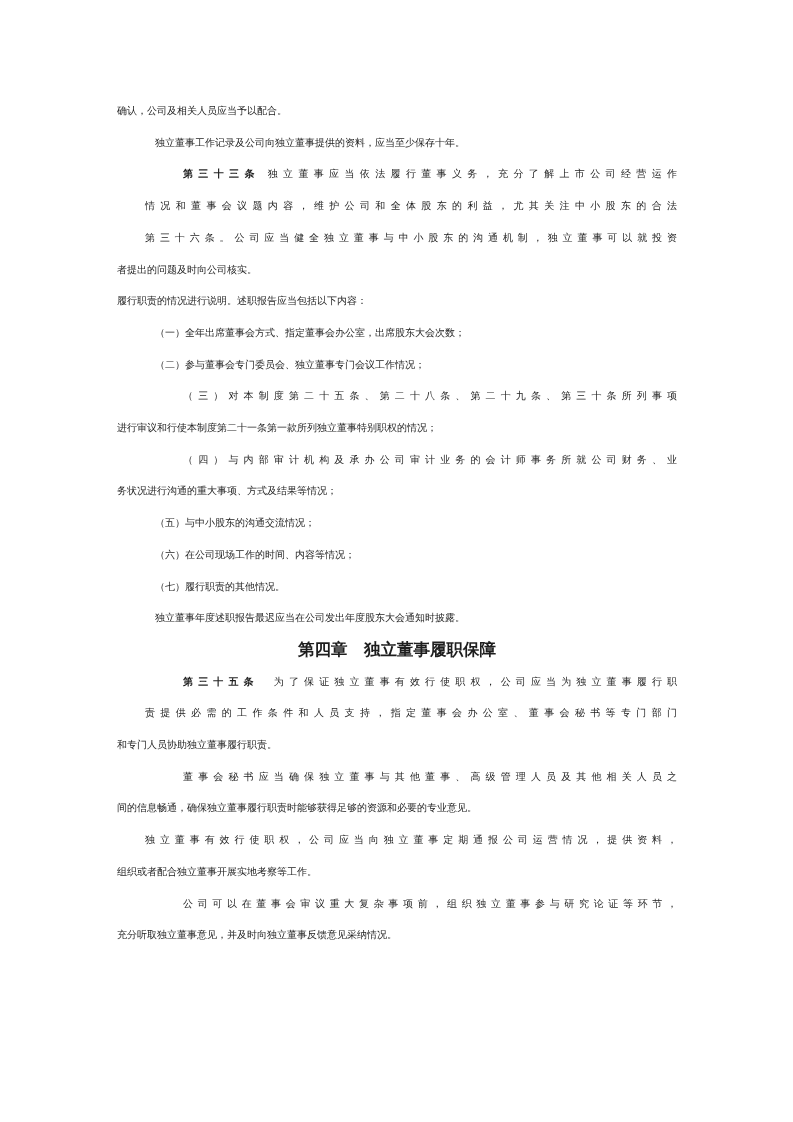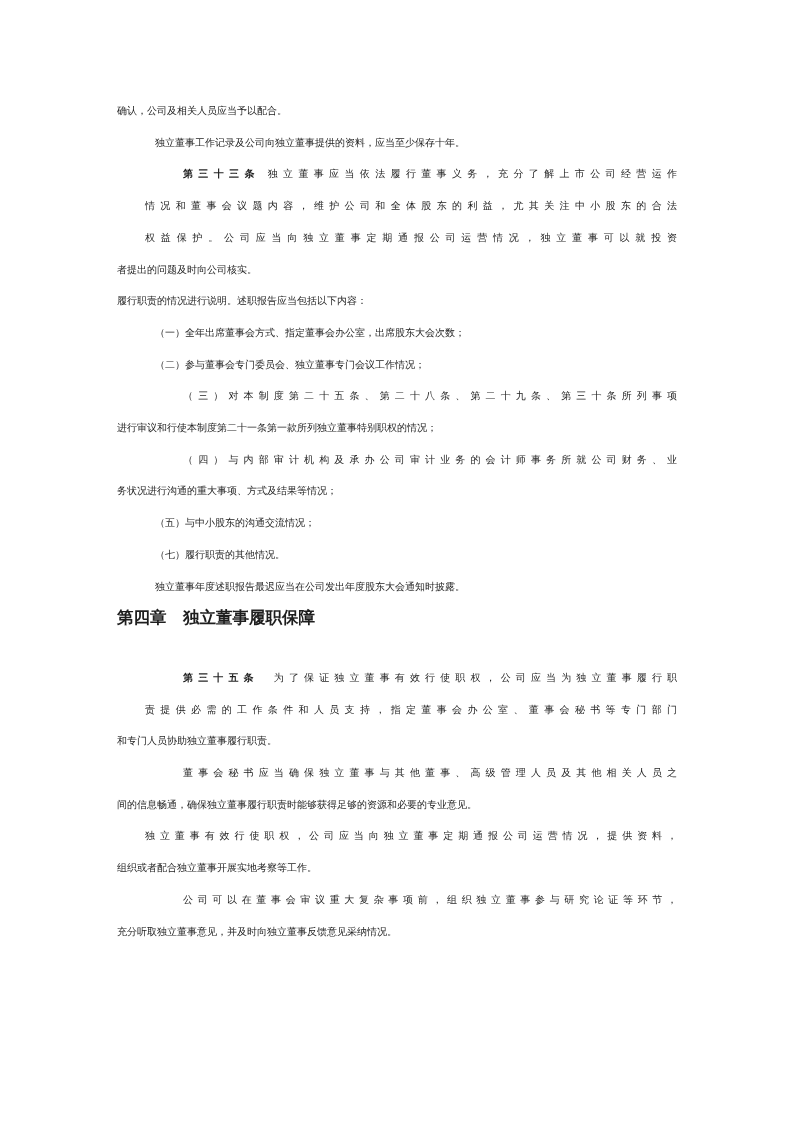--- a/index.html
+++ b/index.html
@@ -25,44 +25,45 @@
   .line.fill {
     text-align: justify;
     text-align-last: justify;
     text-justify: inter-character;
     margin-left: 28px;
   }
   .art-num { font-weight: bold; }
   .chapter-heading {
     font-size: 16.5px;
     font-weight: bold;
-    text-align: left;
+    text-align: center;
     line-height: 31.7px;
     min-height: 31.7px;
-    margin-bottom: 28px;
+    margin-bottom: 0;
   }
 </style>
 </head>
 <body>
 
 <div class="page-body">
     <div class="line"><span>确认，公司及相关人员应当予以配合。</span></div>
     <div class="line ind"><span>独立董事工作记录及公司向独立董事提供的资料，应当至少保存十年。</span></div>
     <div class="line ind fill"><span class="art-num">第三十三条</span><span> 独立董事应当依法履行董事义务，充分了解上市公司经营运作</span></div>
     <div class="line fill"><span>情况和董事会议题内容，维护公司和全体股东的利益，尤其关注中小股东的合法</span></div>
-    <div class="line fill"><span>权益保护。公司应当向独立董事定期通报公司运营情况，独立董事可以就投资</span></div>
+    <div class="line fill"><span>第三十六条。公司应当健全独立董事与中小股东的沟通机制，独立董事可以就投资</span></div>
     <div class="line"><span>者提出的问题及时向公司核实。</span></div>
     <div class="line"><span>履行职责的情况进行说明。述职报告应当包括以下内容：</span></div>
     <div class="line ind"><span>（一）全年出席董事会方式、指定董事会办公室，出席股东大会次数；</span></div>
     <div class="line ind"><span>（二）参与董事会专门委员会、独立董事专门会议工作情况；</span></div>
     <div class="line ind fill"><span>（三）对本制度第二十五条、第二十八条、第二十九条、第三十条所列事项</span></div>
     <div class="line"><span>进行审议和行使本制度第二十一条第一款所列独立董事特别职权的情况；</span></div>
     <div class="line ind fill"><span>（四）与内部审计机构及承办公司审计业务的会计师事务所就公司财务、业</span></div>
     <div class="line"><span>务状况进行沟通的重大事项、方式及结果等情况；</span></div>
     <div class="line ind"><span>（五）与中小股东的沟通交流情况；</span></div>
+    <div class="line ind"><span>（六）在公司现场工作的时间、内容等情况；</span></div>
     <div class="line ind"><span>（七）履行职责的其他情况。</span></div>
     <div class="line ind"><span>独立董事年度述职报告最迟应当在公司发出年度股东大会通知时披露。</span></div>
     <div class="chapter-heading">第四章　独立董事履职保障</div>
     <div class="line ind fill"><span class="art-num">第三十五条</span><span>　为了保证独立董事有效行使职权，公司应当为独立董事履行职</span></div>
     <div class="line fill"><span>责提供必需的工作条件和人员支持，指定董事会办公室、董事会秘书等专门部门</span></div>
     <div class="line"><span>和专门人员协助独立董事履行职责。</span></div>
     <div class="line ind fill"><span>董事会秘书应当确保独立董事与其他董事、高级管理人员及其他相关人员之</span></div>
     <div class="line"><span>间的信息畅通，确保独立董事履行职责时能够获得足够的资源和必要的专业意见。</span></div>
     <div class="line fill"><span>独立董事有效行使职权，公司应当向独立董事定期通报公司运营情况，提供资料，</span></div>
     <div class="line"><span>组织或者配合独立董事开展实地考察等工作。</span></div>

